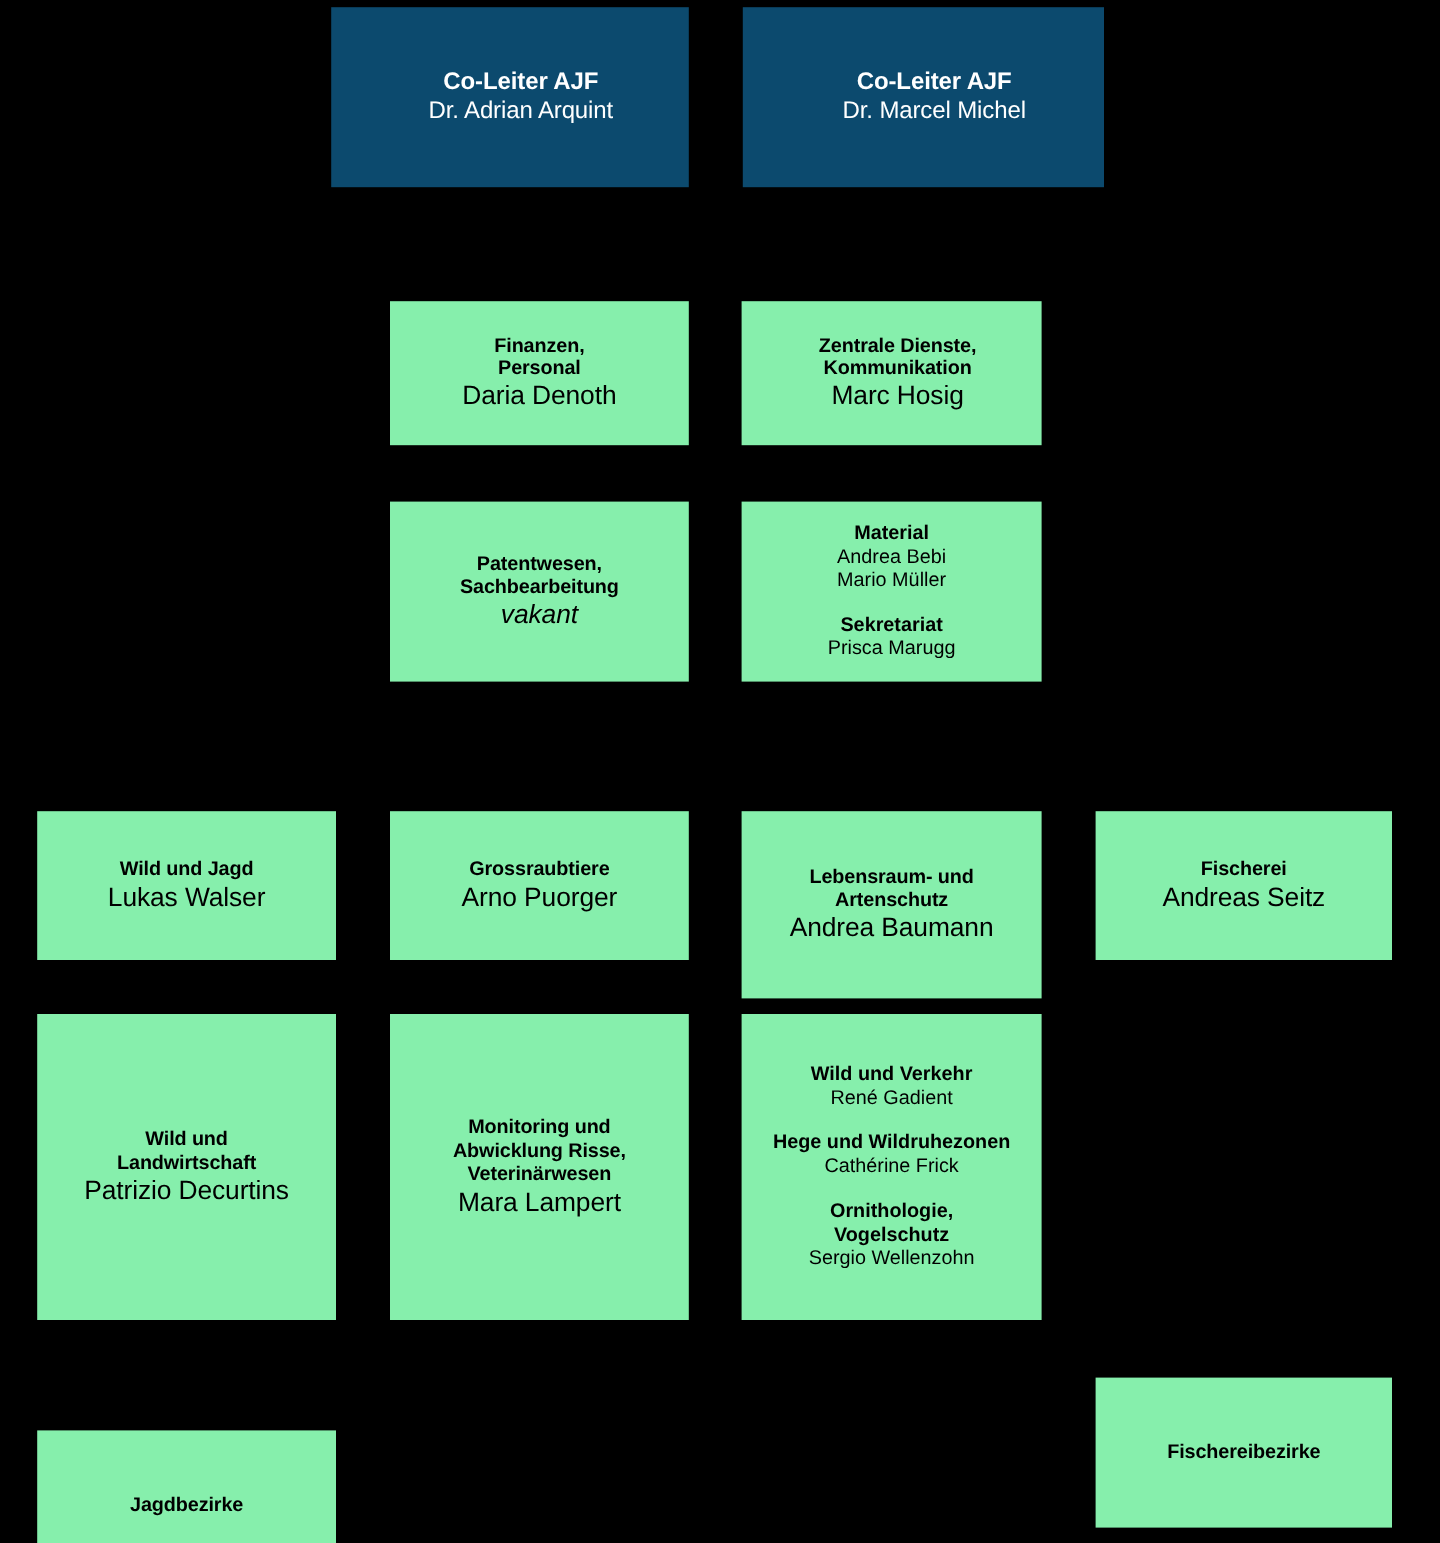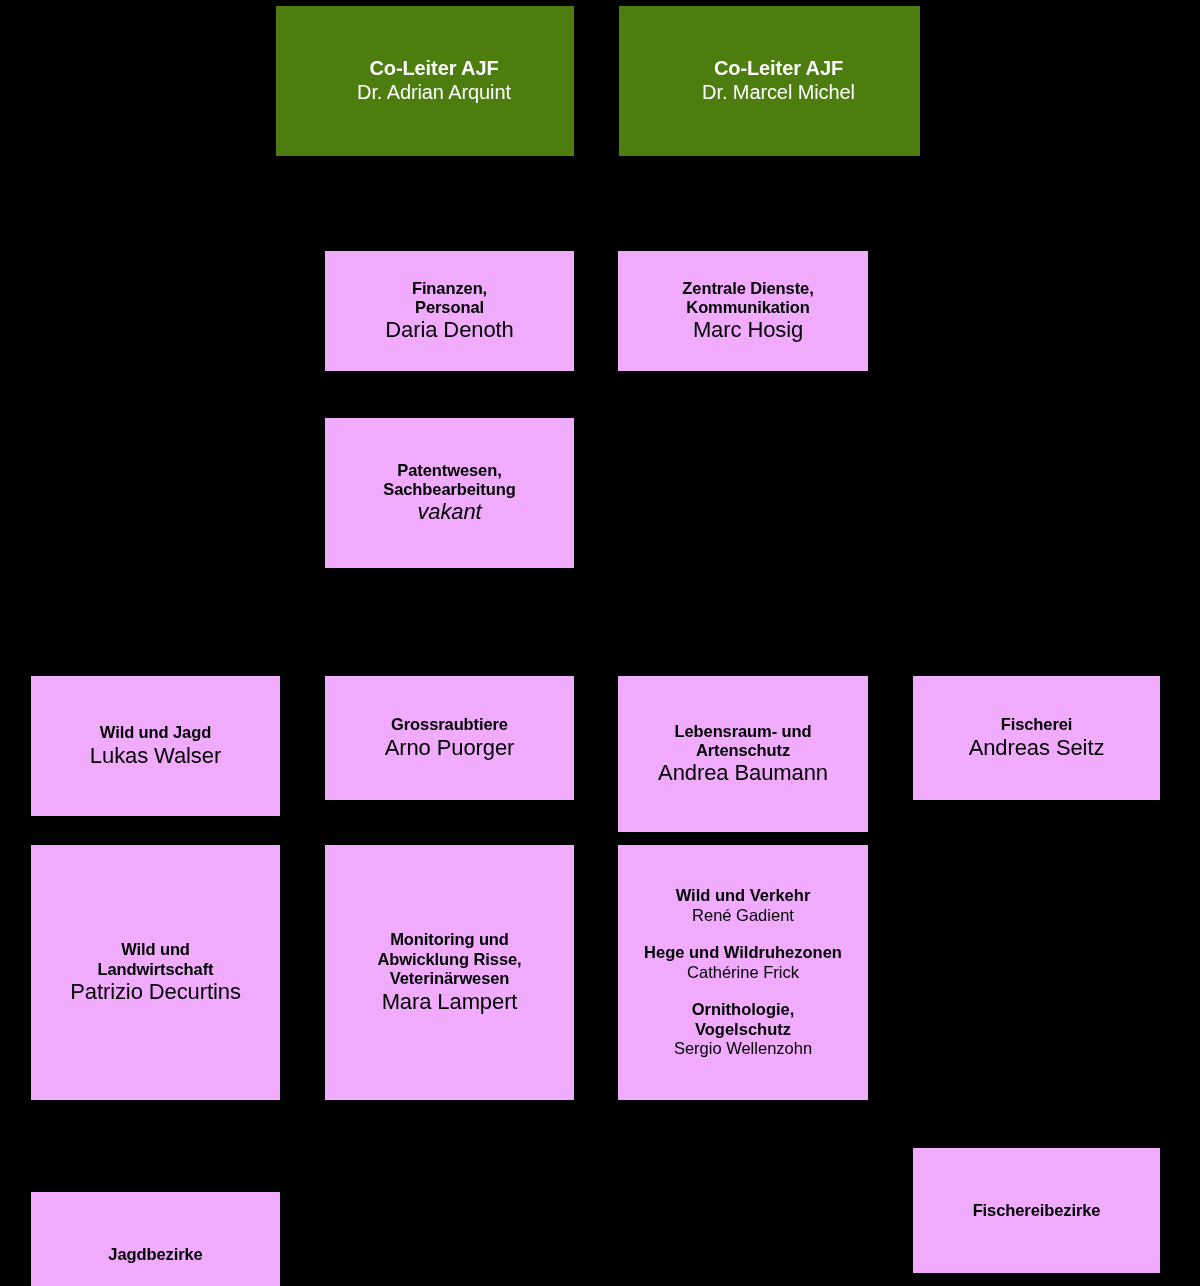--- a/index.html
+++ b/index.html
@@ -21,26 +21,26 @@
     position: absolute;
     display: flex;
     flex-direction: column;
     align-items: center;
     justify-content: center;
     text-align: center;
     padding: 6px 10px;
     line-height: 1.18;
   }
   .node.lead {
-    background: #4d7c0f;
+    background: #0c4a6e;
     color: #ffffff;
     padding-left: 28px;
   }
   .node.unit {
-    background: #f0abfc;
+    background: #86efac;
     color: #000000;
   }
   .title {
     font-weight: bold;
     font-size: 19.5px;
     letter-spacing: -0.1px;
   }
   .person {
     font-weight: normal;
     font-size: 19px;
@@ -62,21 +62,21 @@
 
   
   #staff-1 { left: 325px; top: 251px; width: 249px; height: 120px; }
   #staff-2 { left: 618px; top: 251px; width: 250px; height: 120px; padding-left: 20px; }
 
   
   #staff-3 { left: 325px; top: 418px; width: 249px; height: 150px; }
   #staff-4 { left: 618px; top: 418px; width: 250px; height: 150px; }
 
   
-  #div-1 { left: 31px;  top: 676px; width: 249px; height: 140px; }
+  #div-1 { left: 31px;  top: 676px; width: 249px; height: 124px; }
   #div-2 { left: 325px; top: 676px; width: 249px; height: 124px; }
   #div-3 { left: 618px; top: 676px; width: 250px; height: 156px; }
   #div-4 { left: 913px; top: 676px; width: 247px; height: 124px; }
 
   
   #sub-1 { left: 31px;  top: 845px; width: 249px; height: 255px; }
   #sub-2 { left: 325px; top: 845px; width: 249px; height: 255px; justify-content: center; }
   #sub-3 { left: 618px; top: 845px; width: 250px; height: 255px; }
   #sub-4 { left: 913px; top: 845px; width: 247px; height: 255px; }
 
@@ -110,20 +110,31 @@
     <div class="title">Kommunikation</div>
     <div class="person">Marc Hosig</div>
   </div>
 
   <div class="node unit" id="staff-3">
     <div class="title">Patentwesen,</div>
     <div class="title">Sachbearbeitung</div>
     <div class="person vakant">vakant</div>
   </div>
 
+  <div class="node unit" id="staff-4">
+    <div class="group">
+      <div class="seg-title">Material</div>
+      <div class="seg-person">Andrea Bebi</div>
+      <div class="seg-person">Mario Müller</div>
+    </div>
+    <div class="group">
+      <div class="seg-title">Sekretariat</div>
+      <div class="seg-person">Prisca Marugg</div>
+    </div>
+  </div>
 
   <div class="node unit" id="div-1">
     <div class="title">Wild und Jagd</div>
     <div class="person">Lukas Walser</div>
   </div>
 
   <div class="node unit" id="div-2">
     <div class="title">Grossraubtiere</div>
     <div class="person">Arno Puorger</div>
   </div>

